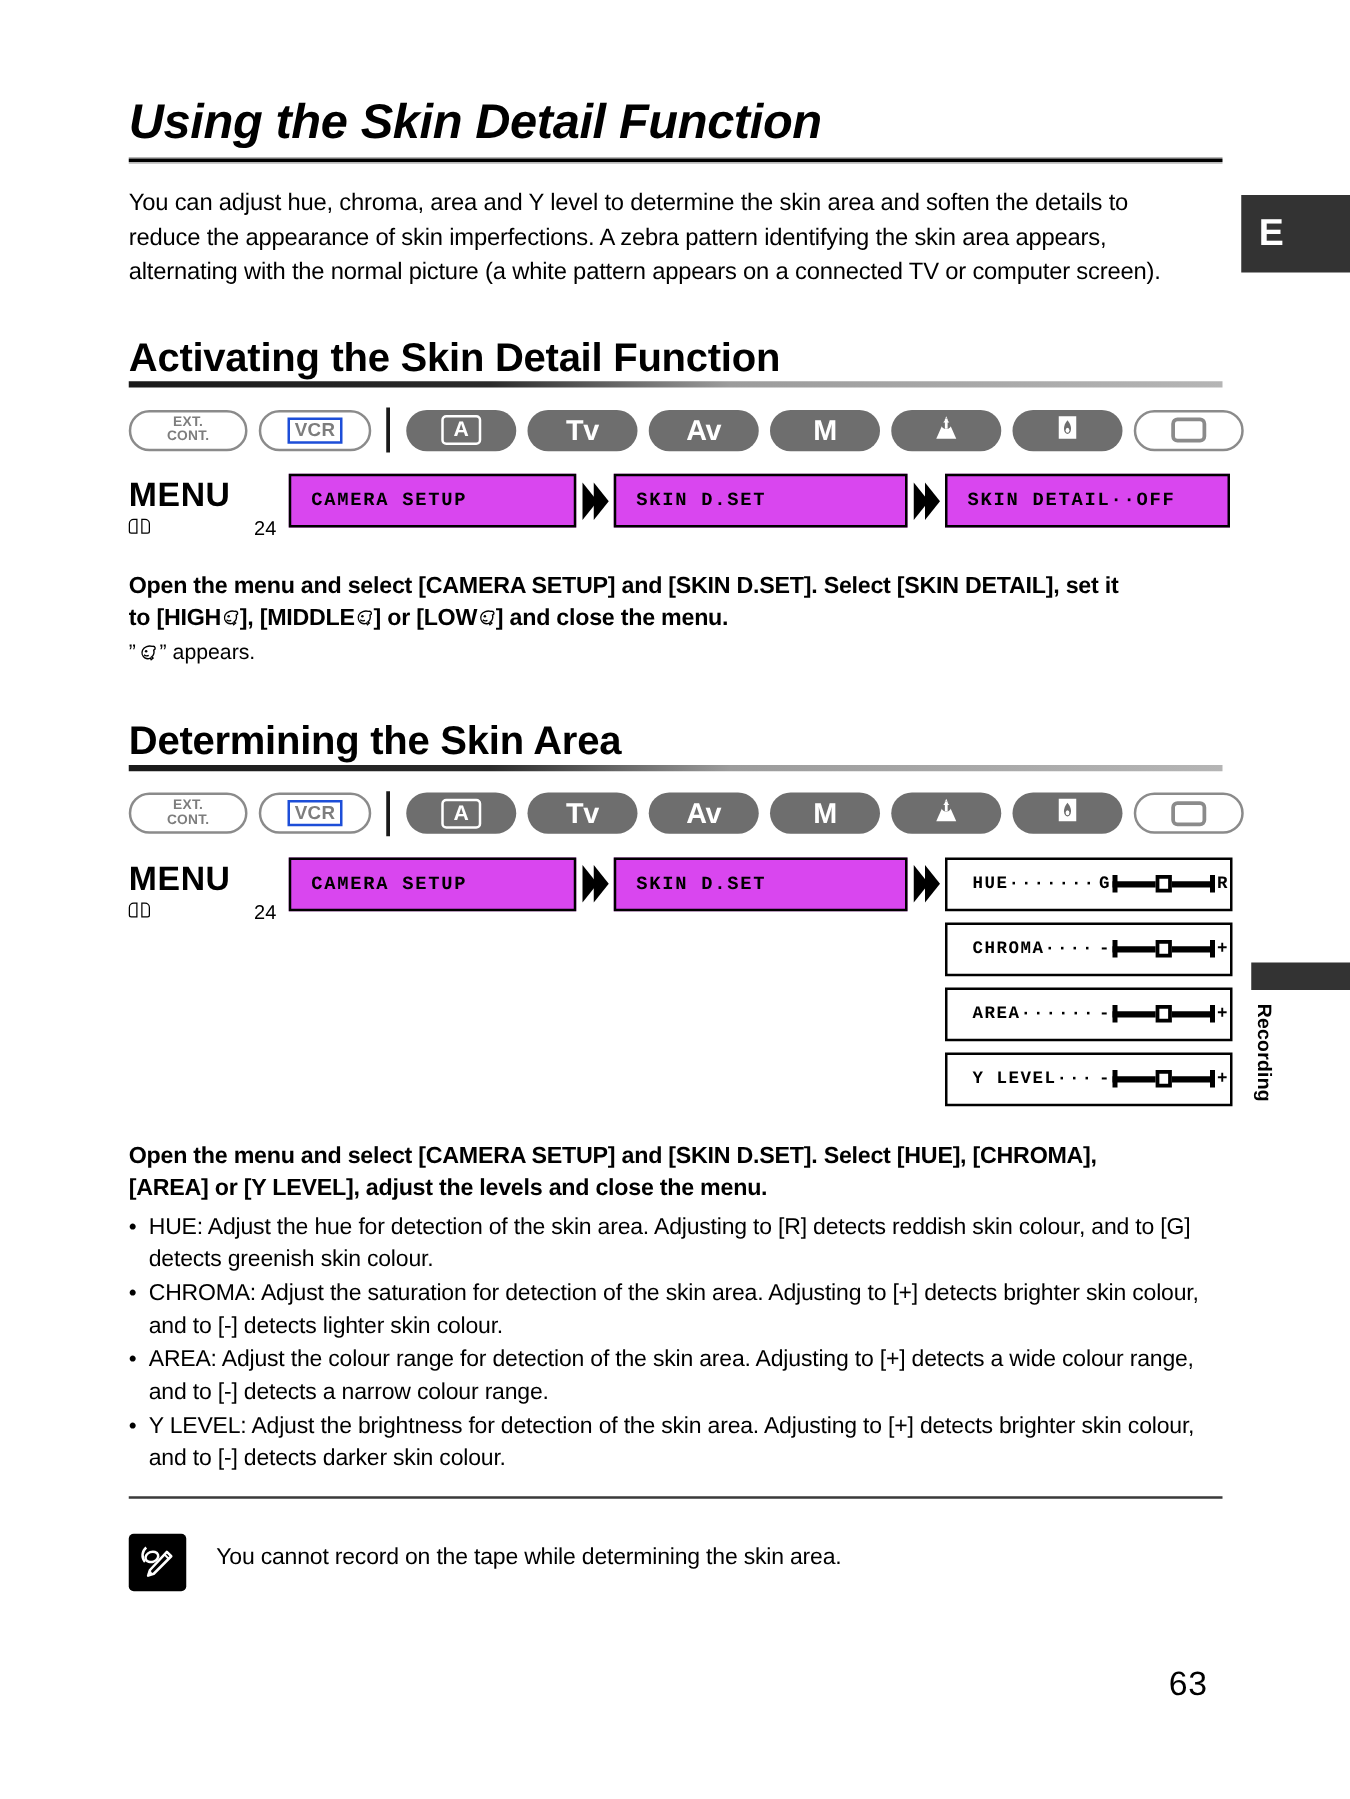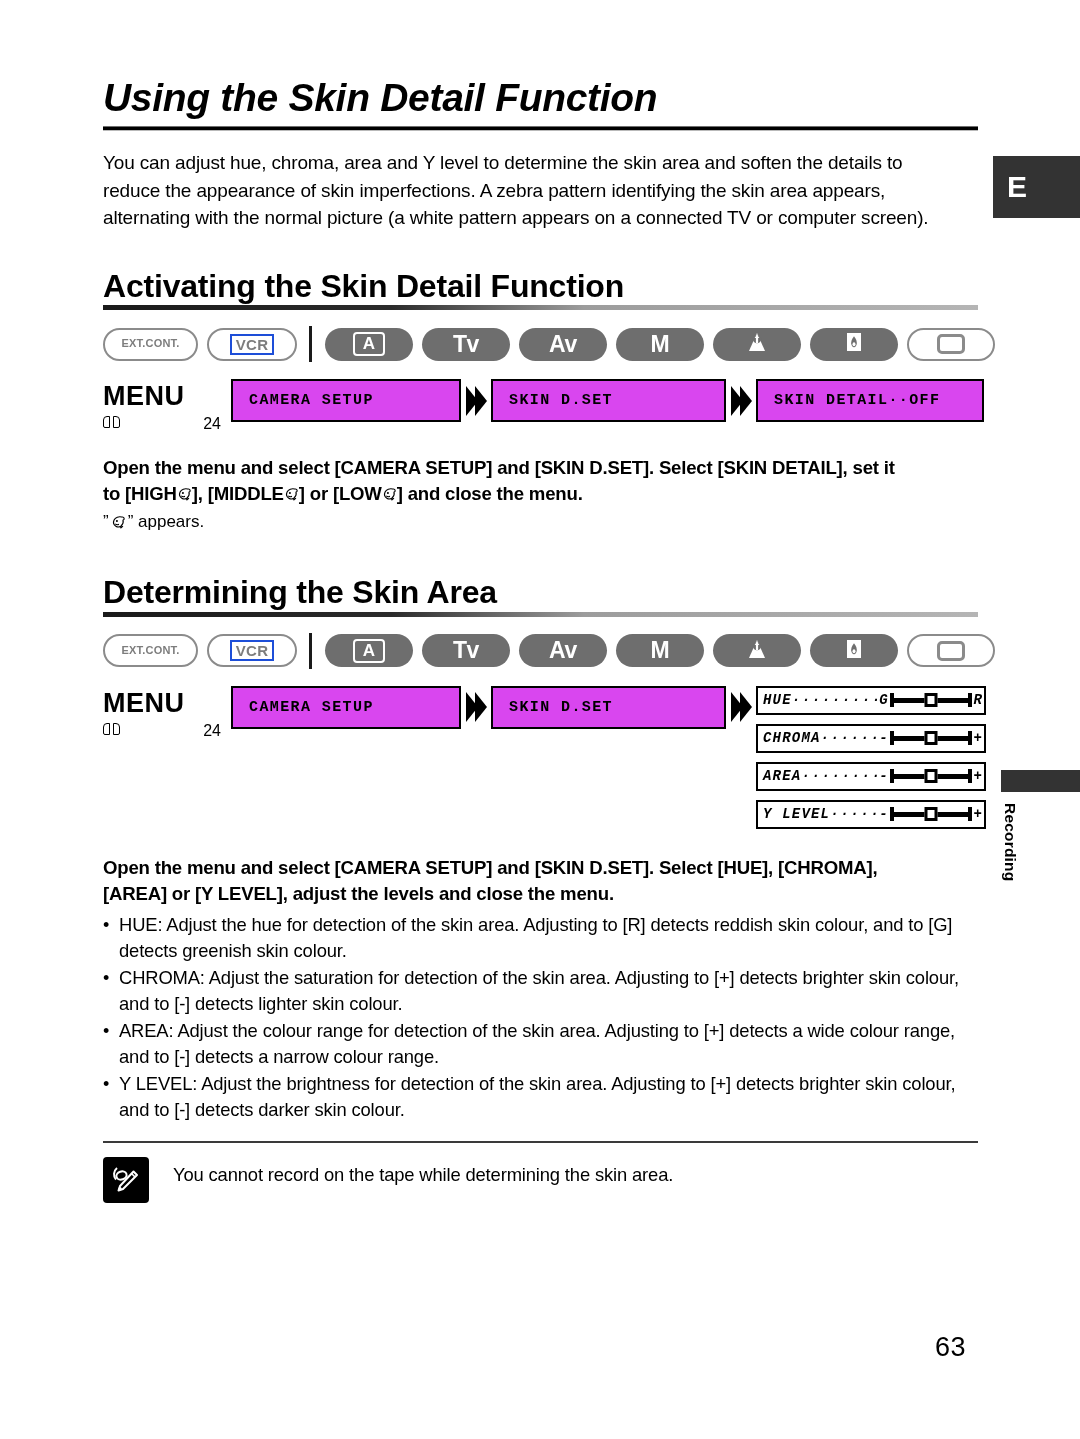--- a/index.html
+++ b/index.html
@@ -134,21 +134,21 @@
   .pill-fill {
     background: #6e6e6e;
     color: #ffffff;
   }
   .pill-ext {
     width: 95px;
     font-size: 11px;
     font-weight: bold;
     line-height: 11.5px;
     text-align: right;
-    flex-direction: row;
+    flex-direction: column;
     letter-spacing: 0.2px;
   }
   .pill-vcr { width: 90px; margin-left: 9px; }
   .vcr-box {
     border: 2px solid #1d4ed8;
     font-size: 15px;
     font-weight: bold;
     padding: 0 4px;
     line-height: 17px;
     letter-spacing: 0.3px;
@@ -265,27 +265,26 @@
   
   .slider-col {
     display: flex;
     flex-direction: column;
     gap: 9px;
   }
   .slider-box {
     border: 2px solid #000;
     background: #fff;
     width: 230px;
-    height: 29px;
-    display: flex;
-    align-items: center;
-    padding-left: 5px;
+    height: 43px;
+    display: flex;
+    align-items: center;
+    padding-left: 20px;
     box-sizing: border-box;
     flex: none;
-    font-style: italic;
   }
   .sl-name {
     font-family: "Liberation Mono", monospace;
     font-size: 14px;
     font-weight: bold;
     letter-spacing: 1.2px;
     white-space: nowrap;
   }
   .sl-dots {
     flex: 1;
@@ -391,21 +390,21 @@
 
   
   .note-sep {
     margin-top: 18px;
     height: 2px;
     background: #3a3a3a;
   }
   .note {
     display: flex;
     align-items: flex-start;
-    padding-top: 14px;
+    padding-top: 28px;
   }
   .note-icon {
     width: 46px;
     height: 46px;
     background: #000;
     border-radius: 4px;
     flex: none;
     display: flex;
     align-items: center;
     justify-content: center;

